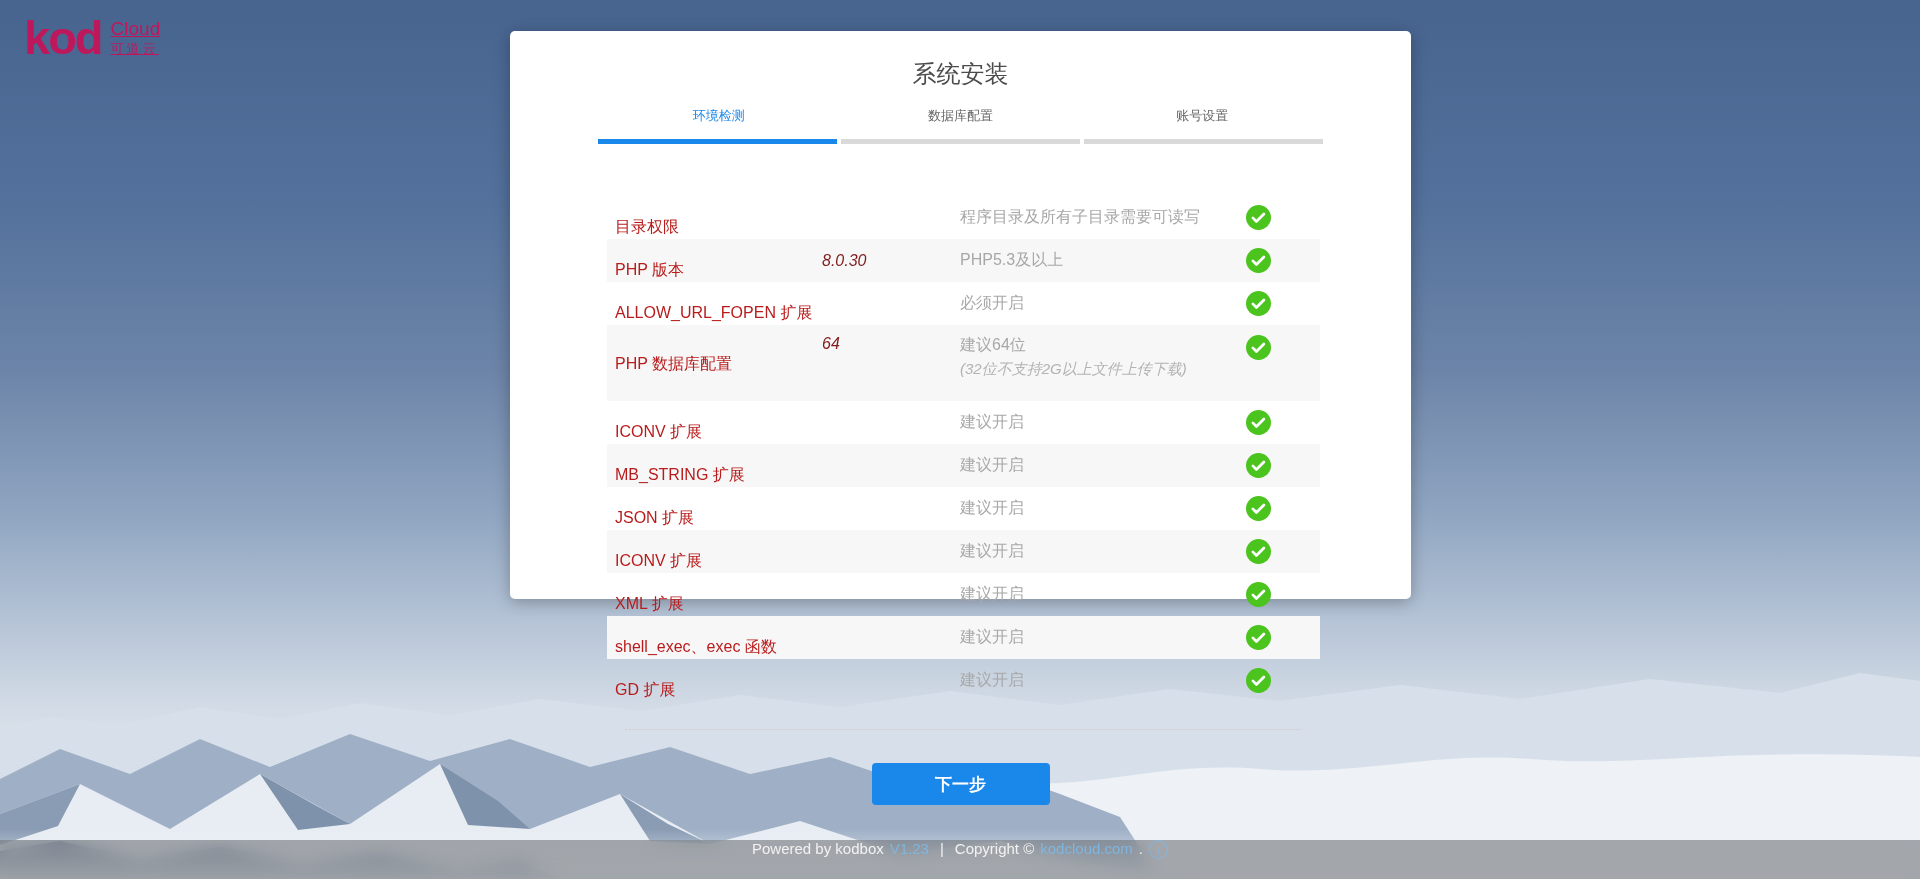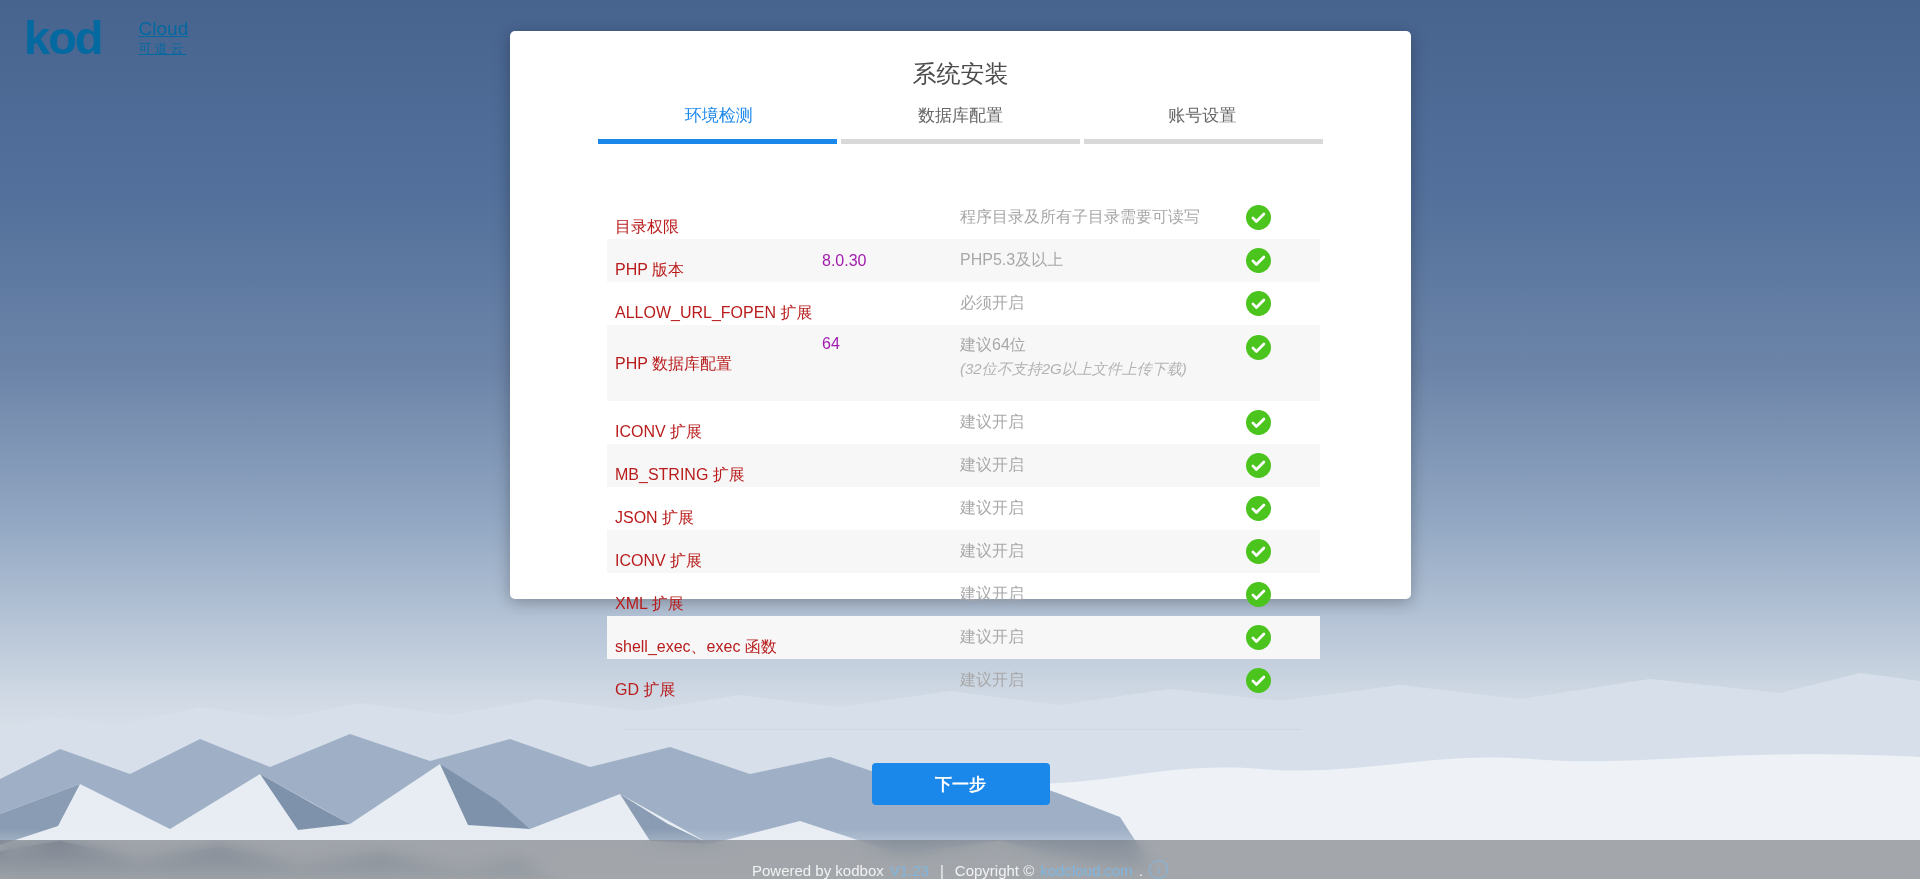--- a/index.html
+++ b/index.html
@@ -4,61 +4,61 @@
 <style>
   html,body{margin:0;padding:0;}
   body{
     width:1920px;height:879px;position:relative;overflow:hidden;
     font-family:"Liberation Sans","DejaVu Sans",sans-serif;
     background:linear-gradient(180deg,#47648f 0%,#52709b 22%,#6c84a8 42%,#8ea4c0 58%,#b3c2d5 70%,#ccd6e2 78%,#dfe6ee 86%);
   }
   
   .mountains{position:absolute;left:0;bottom:0;width:1920px;height:290px;}
   
-  .logo{position:absolute;left:24px;top:14px;display:flex;color:#0369a1;align-items:flex-start;gap:28px;}
+  .logo{position:absolute;left:24px;top:14px;display:flex;color:#be185d;align-items:flex-start;}
   .logo-kod{font-size:47px;font-weight:bold;line-height:1;letter-spacing:-2px;}
   .logo-right{margin-left:9px;margin-top:5px;line-height:1.1;text-decoration:underline;}
   .logo-cloud{font-size:19px;}
   .logo-cn{font-size:13px;letter-spacing:3px;margin-top:2px;}
   
   .card{
     position:absolute;left:510px;top:31px;width:901px;height:568px;
     background:#fff;border-radius:5px;box-shadow:0 3px 16px rgba(0,0,0,.28);
   }
   .card-title{margin:28px 0 0;text-align:center;font-size:24px;font-weight:normal;color:#4c4c4c;line-height:30px;}
   .tabs{margin:16px 88px 0;display:flex;}
-  .tab{flex:1;text-align:center;font-size:17px;color:#666;line-height:22px;cursor:pointer;}
+  .tab{flex:1;text-align:center;font-size:13px;color:#666;line-height:22px;cursor:pointer;}
   .tab.active{color:var(--accent,#1a87ea);}
   .progress{margin:12px 88px 0;display:flex;gap:4px;height:5px;}
   .seg{flex:1;background:#d9d9d9;}
   .seg.active{background:var(--accent,#1f87e8);}
   
   .table{margin:52px 91px 0 97px;}
   .row{
     display:grid;grid-template-columns:215px 138px 286px 1fr;
     align-items:center;min-height:43px;font-size:16px;
   }
   .row:nth-child(even){background:#f7f7f7;}
   .row .name{color:#b91c1c;padding-left:8px;margin-top:19px;}
-  .row .value{color:#a21caf;}
+  .row .value{color:#7f1d1d;font-style:italic;}
   .row .req{color:#a8a8a8;display:block;}
   .row .note{color:#b3b3b3;font-style:italic;font-size:15px;display:block;margin-top:4px;}
   .row.tall{min-height:66px;align-items:start;padding-top:10px;}
   .check-icon{width:25px;height:25px;display:inline-block;justify-self:start;}
   .check-icon svg{display:block;}
   .divider{margin:27px 110px 0 115px;border-top:1px dotted #ccc;height:0;}
   .next-btn{
     display:block;margin:33px auto 0;width:178px;height:42px;
     background:var(--accent,#1f8bf7);color:#fff;font-size:17px;border:none;border-radius:4px;
     font-family:inherit;cursor:pointer;font-weight:bold;
   }
   
   .footer{
     position:absolute;left:0;bottom:0;width:100%;height:39px;z-index:5;
-    display:flex;align-items:flex-end;justify-content:center;
+    display:flex;align-items:flex-start;justify-content:center;
     background:rgba(93,97,104,.52);backdrop-filter:blur(8px);
     color:#f2f2f2;font-size:15px;
   }
   .footer span{margin:0 3px;}
   .footer .link{color:var(--link,#7fb6df);cursor:pointer;}
   .footer .sep{margin:0 8px;}
   .info-icon{
     display:inline-flex;align-items:center;justify-content:center;
     width:17px;height:17px;border:1.5px solid var(--link,#7fb6df);border-radius:50%;
     color:var(--link,#7fb6df);font-size:11px;font-family:"Liberation Serif",serif;font-style:italic;

